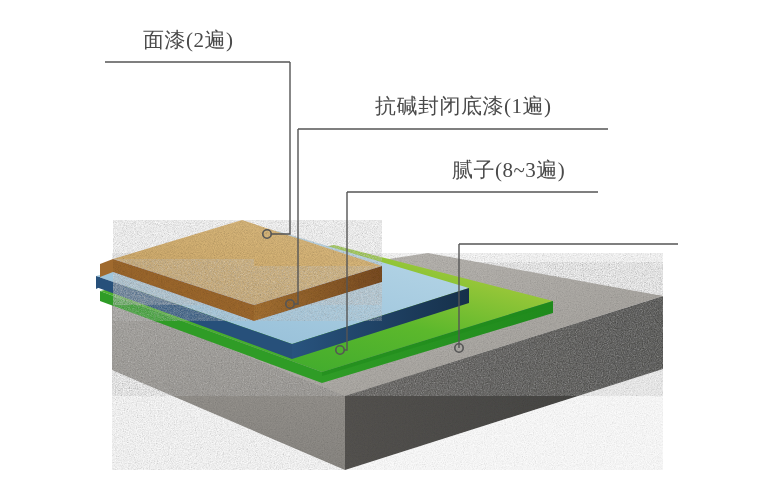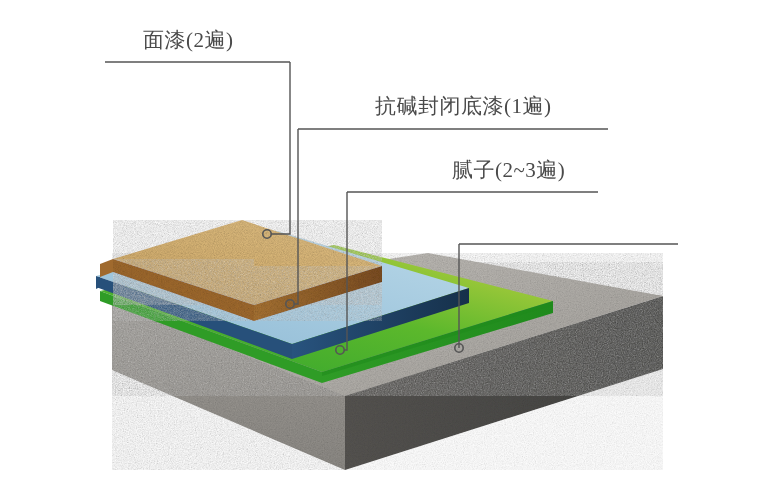--- a/index.html
+++ b/index.html
@@ -177,16 +177,16 @@
         <circle cx="290" cy="304" r="4.2" fill="none" stroke="#555555" stroke-width="1.6"></circle>
         <circle cx="340" cy="350" r="4.2" fill="none" stroke="#555555" stroke-width="1.6"></circle>
         <circle cx="459" cy="348" r="4.2" fill="none" stroke="#555555" stroke-width="1.6"></circle>
       </g>
   </svg>
 
   <div class="callout-label" id="lbl-0" style="left: 143px; top: 30px; color: rgb(74, 74, 74);">面漆(2遍)</div>
 
   <div class="callout-label" id="lbl-1" style="left: 360px; top: 96px; color: rgb(74, 74, 74); margin-left: 15px;">抗碱封闭底漆(1遍)</div>
 
-  <div class="callout-label" id="lbl-2" style="left: 452px; top: 160px; color: rgb(74, 74, 74);">腻子(2~3遍)</div>
+  <div class="callout-label" id="lbl-2" style="left: 452px; top: 160px; color: rgb(74, 74, 74);">腻子(8~3遍)</div>
 
 
 </div>
 
 </body></html>

